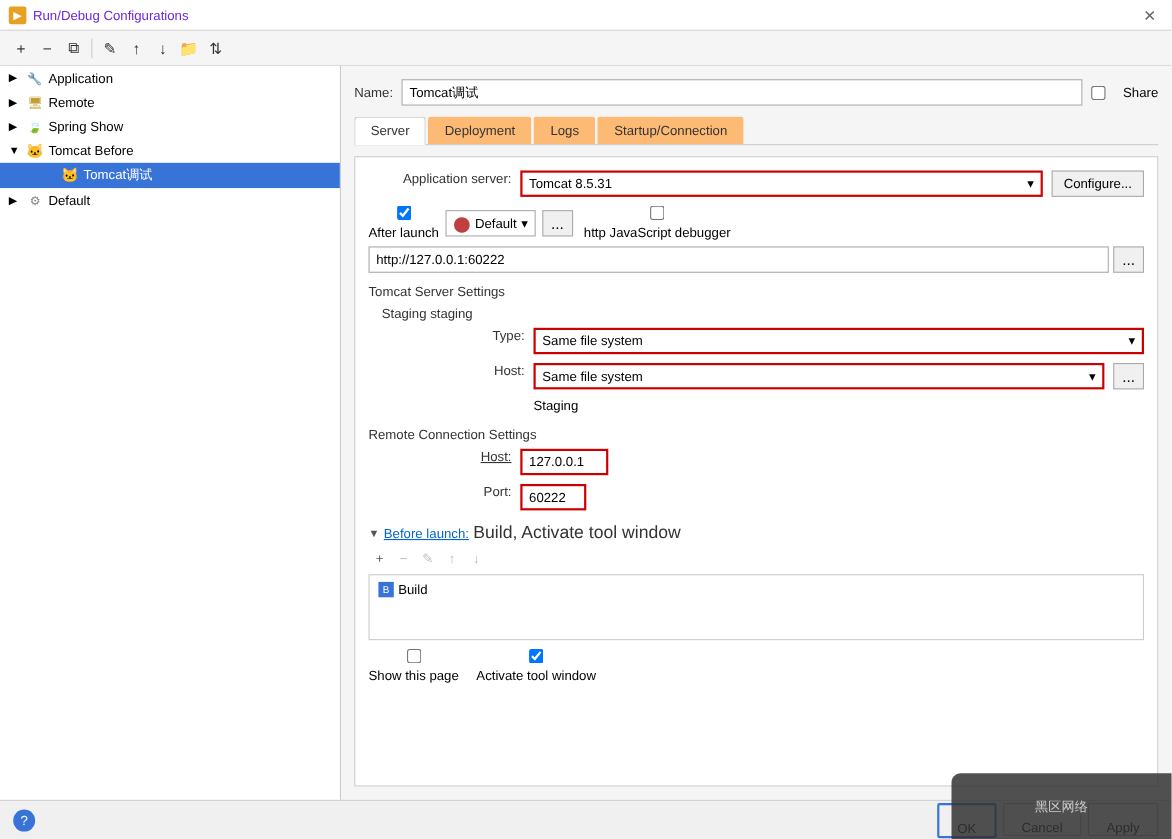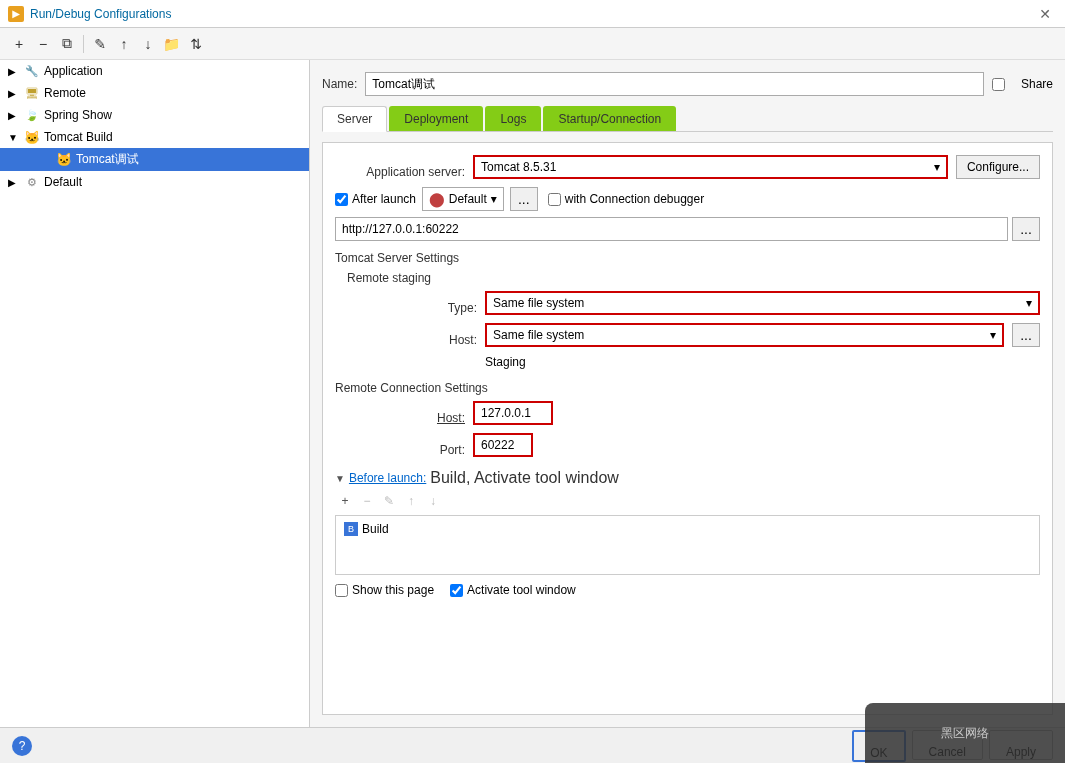--- a/index.html
+++ b/index.html
@@ -2,21 +2,21 @@
 <html><head>
   <meta charset="utf-8">
   <style>
     * { box-sizing: border-box; margin: 0; padding: 0; }
     body { font-family: 'Segoe UI', Arial, sans-serif; font-size: 12px; background: #f0f0f0; color: #000; width: 1065px; height: 763px; overflow: hidden; }
     
     
     .title-bar { background: #fff; border-bottom: 1px solid #ccc; height: 28px; display: flex; align-items: center; padding: 0 8px; justify-content: space-between; }
     .title-bar-left { display: flex; align-items: center; gap: 6px; }
     .title-bar-icon { width: 16px; height: 16px; background: #e8a020; border-radius: 2px; display: flex; align-items: center; justify-content: center; color: #fff; font-size: 10px; }
-    .title-bar-text { font-size: 12px; color: #0369a1; }
+    .title-bar-text { font-size: 12px; color: #6d28d9; }
     .title-bar-close { cursor: pointer; font-size: 14px; color: #666; padding: 2px 6px; }
     
     
     .toolbar { background: #f5f5f5; border-bottom: 1px solid #ddd; height: 32px; display: flex; align-items: center; padding: 0 8px; gap: 2px; }
     .toolbar-btn { width: 22px; height: 22px; background: none; border: 1px solid transparent; cursor: pointer; display: flex; align-items: center; justify-content: center; font-size: 14px; color: #333; border-radius: 2px; }
     .toolbar-sep { width: 1px; height: 18px; background: #ccc; margin: 0 3px; }
     
     
     .main-layout { display: flex; height: calc(763px - 28px - 32px - 36px); }
     
@@ -38,36 +38,36 @@
     .right-panel { flex: 1; display: flex; flex-direction: column; background: #f5f5f5; padding: 12px; overflow-y: auto; }
     
     
     .name-row { display: flex; align-items: center; gap: 8px; margin-bottom: 10px; justify-content: flex-end; }
     .name-label { font-size: 12px; color: #333; }
     .name-input { flex: 1; height: 24px; border: 1px solid #aaa; padding: 2px 6px; font-size: 12px; background: #fff; }
     .share-row { display: flex; align-items: center; gap: 16px; }
     
     
     .tabs { display: flex; border-bottom: 1px solid #ccc; margin-bottom: 10px; }
-    .tab { padding: 5px 14px; cursor: pointer; font-size: 12px; border: 1px solid transparent; border-bottom: none; border-radius: 3px 3px 0 0; background: #84cc16; margin-right: 2px; color: #333; }
+    .tab { padding: 5px 14px; cursor: pointer; font-size: 12px; border: 1px solid transparent; border-bottom: none; border-radius: 3px 3px 0 0; background: #fdba74; margin-right: 2px; color: #333; }
     .tab.active { background: #fff; border-color: #ccc; border-bottom: 1px solid #fff; margin-bottom: -1px; z-index: 1; }
     
     
     .content-area { background: #fff; border: 1px solid #ccc; padding: 12px; flex: 1; }
     
     
-    .form-row { display: flex; align-items: flex-end; margin-bottom: 8px; gap: 8px; }
+    .form-row { display: flex; align-items: flex-start; margin-bottom: 8px; gap: 8px; }
     .form-label { min-width: 130px; text-align: right; font-size: 12px; color: #333; }
     .form-label.underline { text-decoration: underline; }
     .configure-btn { height: 24px; padding: 0 10px; font-size: 12px; border: 1px solid #aaa; background: #f0f0f0; cursor: pointer; white-space: nowrap; }
     
     
     .section-label { font-size: 12px; color: #333; margin-bottom: 6px; margin-top: 8px; }
     .open-browser-row { display: flex; align-items: center; gap: 6px; margin-bottom: 6px; }
-    .checkbox-label { display: flex; align-items: center; gap: 4px; font-size: 12px; cursor: pointer; }
+    .checkbox-label { display: flex; align-items: center; gap: 4px; font-size: 12px; cursor: pointer; flex-direction: column; }
     .url-row { display: flex; align-items: center; gap: 4px; margin-bottom: 8px; }
     .url-input { flex: 1; height: 24px; border: 1px solid #aaa; padding: 2px 6px; font-size: 12px; background: #fff; }
     .dots-btn { width: 28px; height: 24px; border: 1px solid #aaa; background: #f0f0f0; cursor: pointer; display: flex; align-items: center; justify-content: center; font-size: 14px; }
     
     
     .section-title { font-size: 12px; font-weight: normal; color: #333; margin: 10px 0 6px 0; }
     .subsection { margin-left: 12px; }
     .subsection-title { font-size: 12px; color: #333; margin-bottom: 6px; }
     
     
@@ -140,21 +140,21 @@
       <span>Remote</span>
     </div>
     <div class="tree-item level0">
       <span class="tree-arrow">▶</span>
       <span class="tree-icon icon-spring">🍃</span>
       <span>Spring Show</span>
     </div>
     <div class="tree-item level0">
       <span class="tree-arrow">▼</span>
       <span class="tree-icon icon-tomcat">🐱</span>
-      <span>Tomcat Build</span>
+      <span>Tomcat Before</span>
     </div>
     <div class="tree-item level2 selected">
       <span class="tree-arrow"></span>
       <span class="tree-icon icon-tomcat">🐱</span>
       <span>Tomcat调试</span>
     </div>
     <div class="tree-item level0">
       <span class="tree-arrow">▶</span>
       <span class="tree-icon icon-defaults">⚙</span>
       <span>Default</span>
@@ -198,33 +198,33 @@
           <span>After launch</span>
         </label>
         <div style="display:flex; align-items:center; gap:4px; height:24px; border:1px solid #aaa; background:#fff; padding:0 6px; cursor:pointer;">
           <span style="color:#c04040; font-size:14px;">⬤</span>
           <span>Default</span>
           <span>▾</span>
         </div>
         <button class="dots-btn">...</button>
         <label class="checkbox-label" style="margin-left:4px;">
           <input type="checkbox" style="">
-          <span>with Connection debugger</span>
+          <span>http JavaScript debugger</span>
         </label>
       </div>
 
       <div class="url-row">
         <input type="text" class="url-input" value="http://127.0.0.1:60222" style="">
         <button class="dots-btn">...</button>
       </div>
 
       <div class="section-title">Tomcat Server Settings</div>
 
       <div class="subsection">
-        <div class="subsection-title">Remote staging</div>
+        <div class="subsection-title">Staging staging</div>
 
         <div class="form-row">
           <span class="form-label">Type:</span>
           <div style="flex:1; height:24px; border:2px solid #cc0000; background:#fff; display:flex; align-items:center; justify-content:space-between; padding:0 6px; cursor:pointer;">
             <span>Same file system</span>
             <span>▾</span>
           </div>
         </div>
 
         <div class="form-row">

